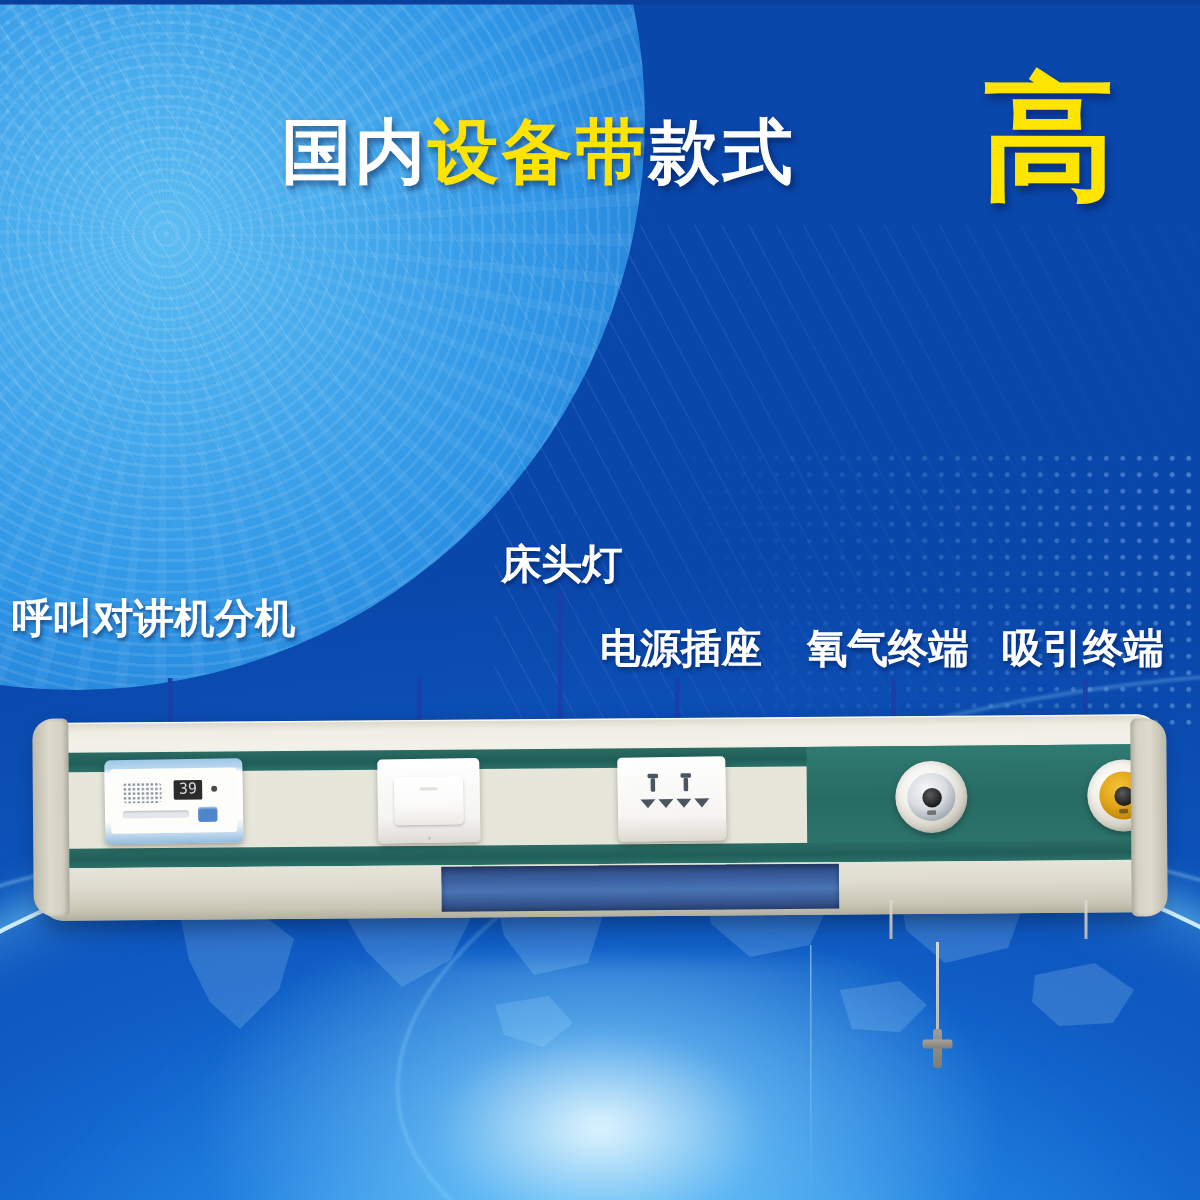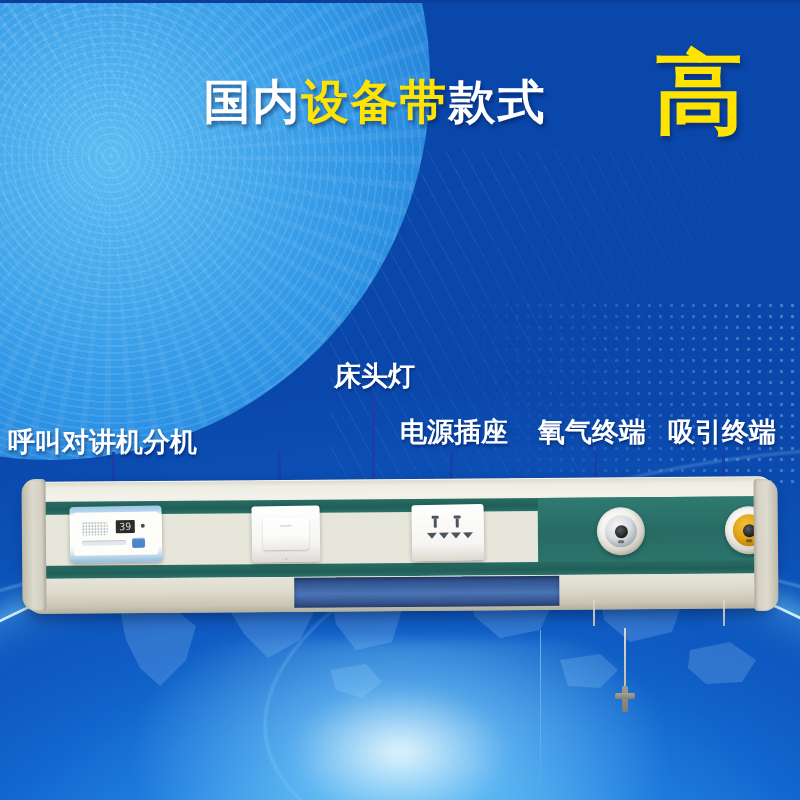--- a/index.html
+++ b/index.html
@@ -94,21 +94,21 @@
     filter:blur(6px);
   }
   .vline-bg{
     position:absolute;left:540px;bottom:0;width:1px;height:170px;
     background:linear-gradient(180deg, rgba(190,235,255,.55), rgba(190,235,255,0));
   }
   .topbar{position:absolute;left:0;top:0;width:100%;height:3px;background:#0a3f9c;}
 
   
   .headline{
-    position:absolute;left:16px;top:78px;width:744px;text-align:center;
+    position:absolute;left:0;top:78px;width:744px;text-align:center;
     font-family:"DejaVu Sans","Liberation Sans",sans-serif;
   }
   .hl-line1{
     font-size:47px;font-weight:bold;letter-spacing:2px;line-height:1;
     text-shadow:2px 3px 4px rgba(0,20,70,.55);
     padding-right:26px;
   }
   .w{color:#ffffff;}
   .y{color:#ffe400;}
   .hl-line2{
@@ -311,21 +311,21 @@
   <div class="vline-bg"></div>
   <div class="topbar"></div>
 
   <div class="headline">
     <div class="hl-line1"><span class="w">国内</span><span class="y">设备带</span><span class="w">款式</span></div>
   </div>
   <div class="hl-big">高</div>
 
   <div class="callouts">
 
-    <div class="clabel" style="left:8px;top:424px;font-size:27px;">呼叫对讲机分机</div>
+    <div class="clabel" style="left:8px;top:394px;font-size:27px;">呼叫对讲机分机</div>
     <div class="clabel" style="left:334px;top:358px;font-size:27px;">床头灯</div>
     <div class="clabel" style="left:400px;top:414px;font-size:27px;">电源插座</div>
     <div class="clabel" style="left:538px;top:414px;font-size:27px;">氧气终端</div>
     <div class="clabel" style="left:668px;top:414px;font-size:27px;">吸引终端</div>
 
     <div class="cline" style="left:112px;top:452px;height:76px;"></div>
     <div class="cline" style="left:278px;top:452px;height:76px;"></div>
     <div class="cline" style="left:372px;top:394px;height:212px;"></div>
     <div class="cline" style="left:450px;top:452px;height:76px;"></div>
     <div class="cline" style="left:594px;top:452px;height:78px;"></div>

